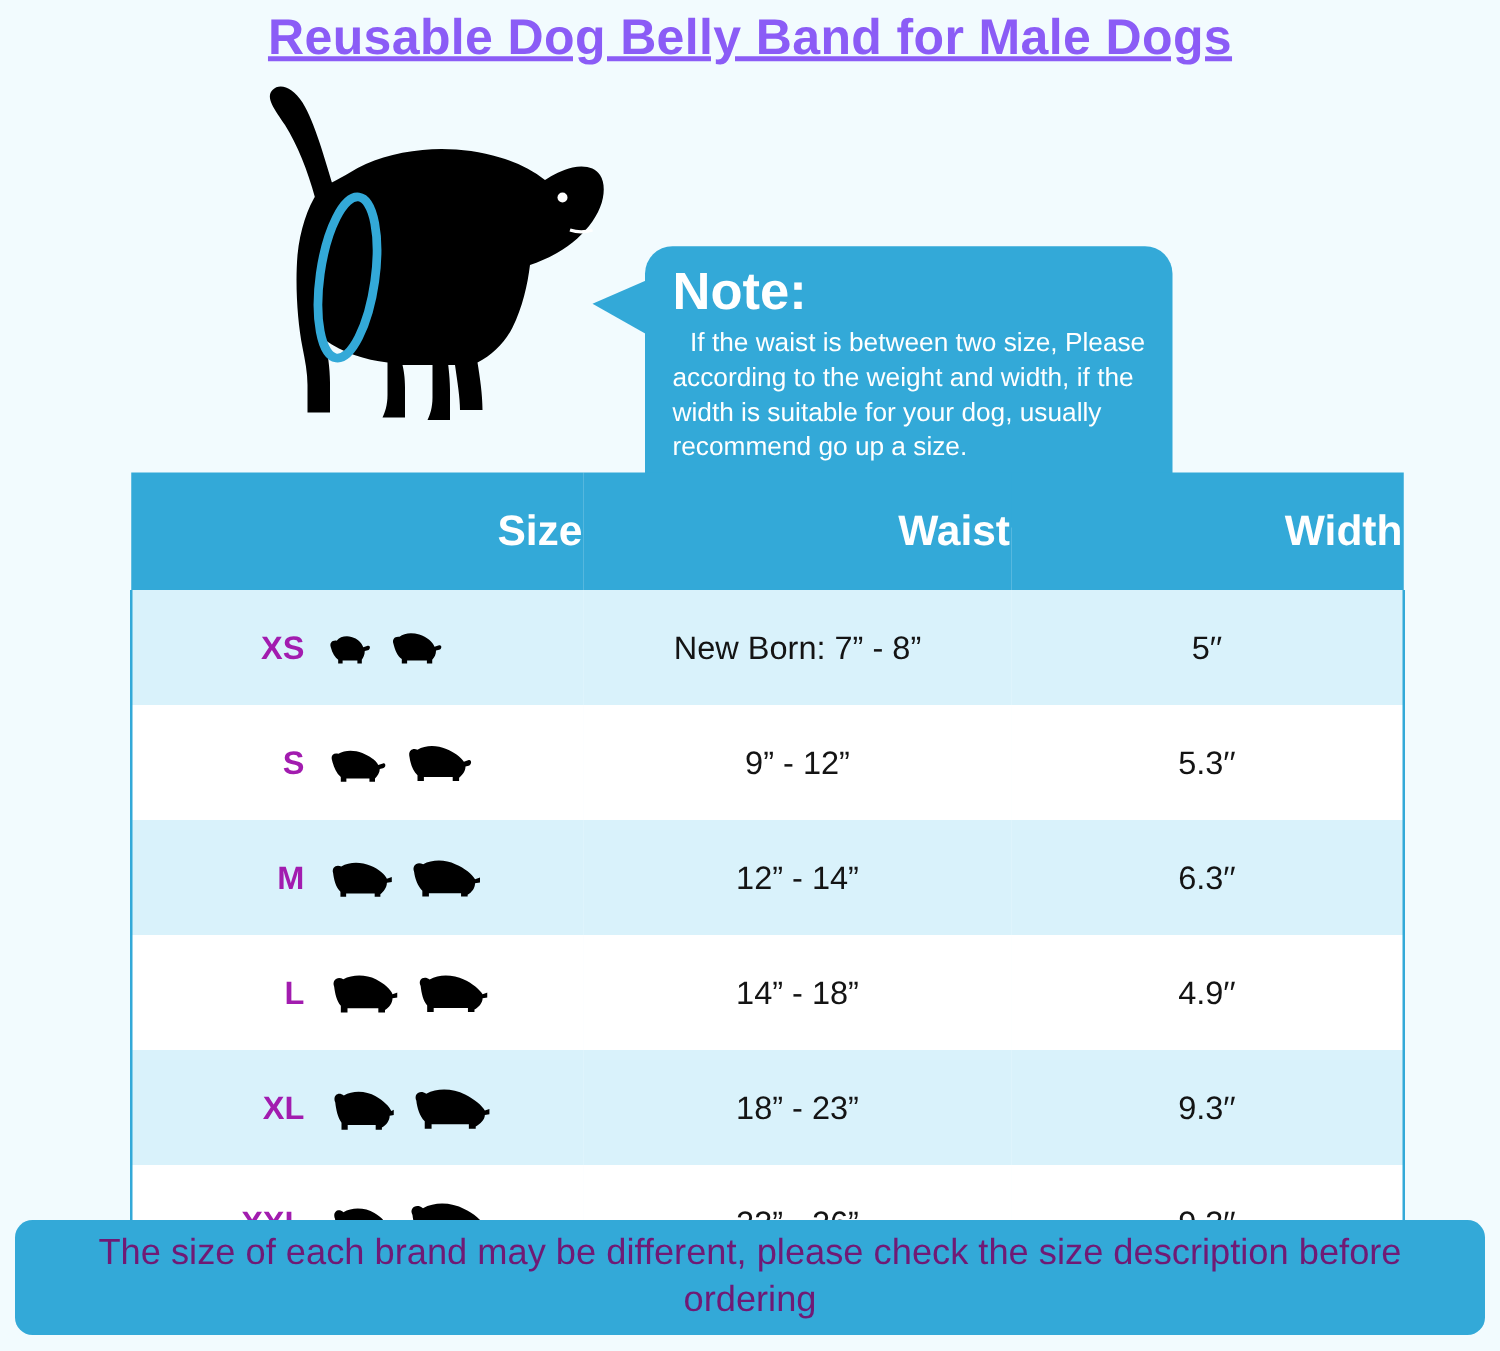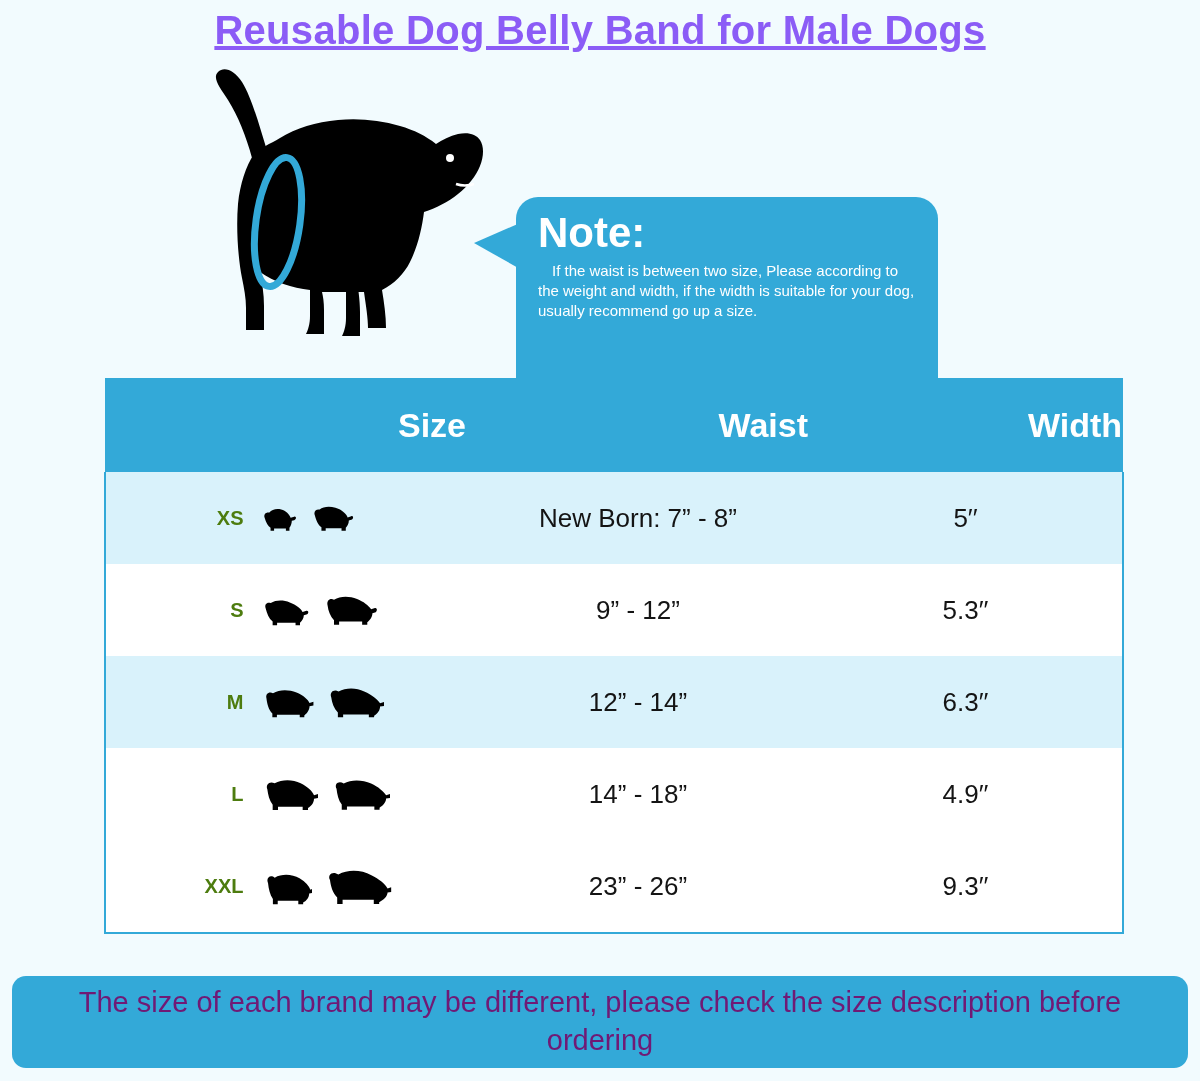--- a/index.html
+++ b/index.html
@@ -66,21 +66,21 @@
     border-bottom: 26px solid transparent;
     border-right: 46px solid #33a9d8;
   }
   #note-title {
     font-size: 42px;
     font-weight: bold;
     line-height: 1.05;
     margin-bottom: 6px;
   }
   #note-body {
-    font-size: 15px;
+    font-size: 21px;
     line-height: 1.32;
     text-indent: 14px;
   }
 
   
   #size-table {
     position: absolute;
     left: 104px;
     top: 378px;
     width: 1012px;
@@ -126,23 +126,23 @@
     border-right: 2px solid #33a9d8;
   }
 
   .size-cell-inner {
     display: flex;
     align-items: center;
     justify-content: center;
     gap: 18px;
   }
   .size-label {
-    font-size: 20px;
+    font-size: 26px;
     font-weight: bold;
-    color: #4d7c0f;
+    color: #a21caf;
     min-width: 62px;
     text-align: right;
   }
   .dog-icons {
     display: flex;
     align-items: flex-end;
     gap: 12px;
     width: 130px;
     justify-content: flex-start;
   }
@@ -295,20 +295,37 @@
             <svg width="60" height="34" viewBox="0 0 92 50">
               <path fill="#000" d="M10 17 C6 9 14 4 21 9 C33 2 50 3 63 9 C74 14 82 21 86 27 L92 25 L92 31 L86 32 C86 38 81 43 76 46 L76 49 L68 49 L68 44 L26 44 L26 49 L18 49 L18 41 C13 35 11 26 10 17 Z"></path>
             </svg>
           </span>
         </div>
       </td>
       <td class="col-waist">14” - 18”</td>
       <td class="col-width">4.9′′</td>
     </tr>
 
+    <tr class="row-even">
+      <td class="col-size">
+        <div class="size-cell-inner">
+          <span class="size-label">XL</span>
+          <span class="dog-icons">
+            <svg width="58" height="38" viewBox="0 0 86 56">
+              <path fill="#000" d="M10 20 C6 11 14 5 21 11 C33 4 50 5 62 12 C72 18 80 25 82 31 L86 29 L86 36 L80 37 C80 43 76 49 70 52 L70 55 L62 55 L62 49 L26 49 L26 55 L18 55 L18 46 C13 39 11 29 10 20 Z"></path>
+            </svg>
+            <svg width="70" height="40" viewBox="0 0 106 58">
+              <path fill="#000" d="M10 20 C6 11 15 5 23 11 C38 3 58 4 74 12 C86 18 96 26 100 33 L106 31 L106 38 L100 39 C100 45 94 51 88 54 L88 57 L79 57 L79 51 L30 51 L30 57 L21 57 L21 47 C14 40 11 29 10 20 Z"></path>
+            </svg>
+          </span>
+        </div>
+      </td>
+      <td class="col-waist">18” - 23”</td>
+      <td class="col-width">9.3′′</td>
+    </tr>
 
     <tr class="row-odd">
       <td class="col-size">
         <div class="size-cell-inner">
           <span class="size-label">XXL</span>
           <span class="dog-icons">
             <svg width="56" height="38" viewBox="0 0 84 56">
               <path fill="#000" d="M10 20 C6 11 14 5 21 11 C33 4 50 5 62 12 C72 18 78 25 80 31 L84 29 L84 36 L78 37 C78 43 74 49 68 52 L68 55 L60 55 L60 49 L26 49 L26 55 L18 55 L18 46 C13 39 11 29 10 20 Z"></path>
             </svg>
             <svg width="74" height="42" viewBox="0 0 112 62">

